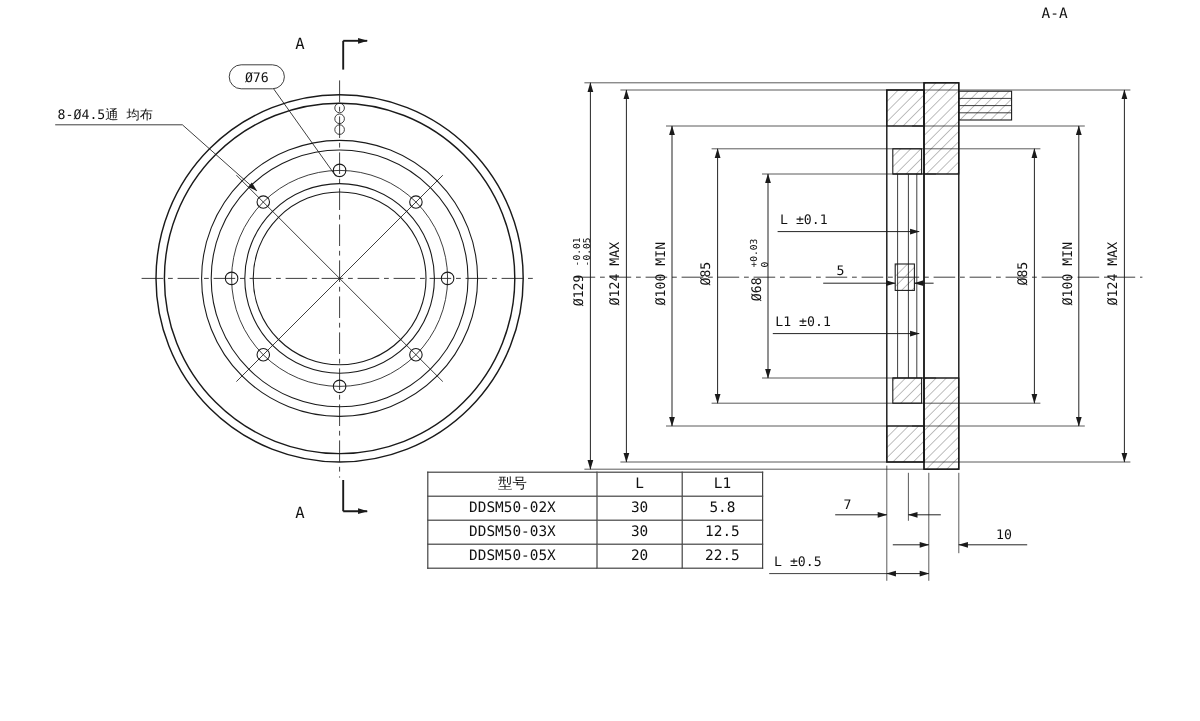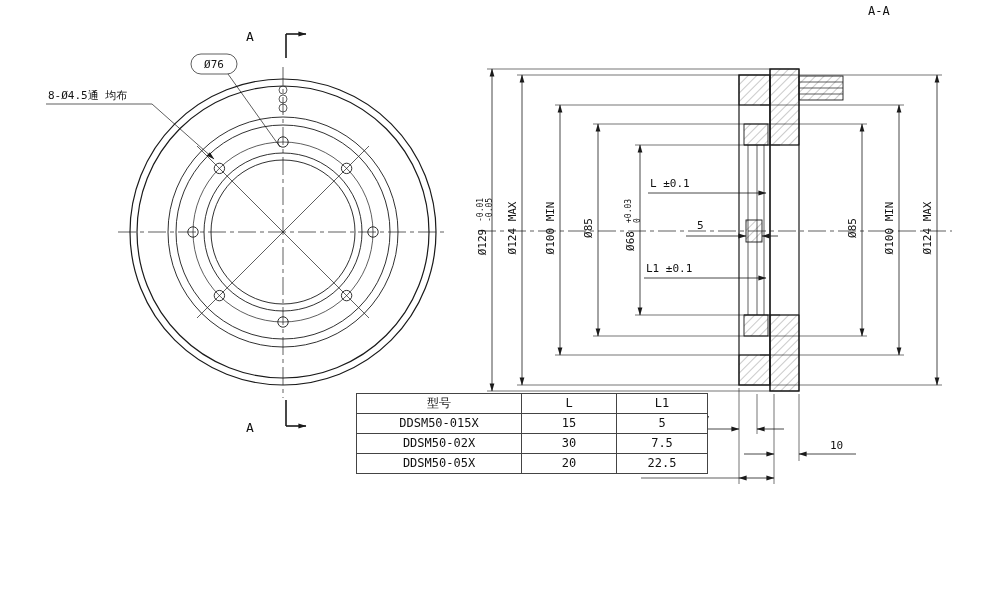--- a/index.html
+++ b/index.html
@@ -13,21 +13,21 @@
   .o{fill:none;stroke:#1a1a1a;stroke-width:1.2}
   .m{fill:none;stroke:#1a1a1a;stroke-width:0.9}
   .t{fill:none;stroke:#1a1a1a;stroke-width:0.7}
   .cl{fill:none;stroke:#1a1a1a;stroke-width:0.7;stroke-dasharray:18 4 4 4}
   .ext{fill:none;stroke:#1a1a1a;stroke-width:0.6}
   .dim{fill:none;stroke:#1a1a1a;stroke-width:0.8}
   .cut{fill:none;stroke:#1a1a1a;stroke-width:1.6}
   .hatch{fill:url(#hatch);stroke:#1a1a1a;stroke-width:0.9}
   .spec-table{position:absolute;left:356px;top:393px;border-collapse:collapse;background:#fff;font-size:12px}
   .spec-table th,.spec-table td{border:1px solid #444;font-weight:normal;text-align:center;
-    padding:1px 18px;height:17px;line-height:17px;white-space:nowrap}
+    padding:1px 6px;height:17px;line-height:17px;white-space:nowrap}
   .spec-table th:first-child,.spec-table td:first-child{width:128px}
   .spec-table th:nth-child(2),.spec-table td:nth-child(2){width:58px}
   .spec-table th:nth-child(3),.spec-table td:nth-child(3){width:54px}
 </style>
 </head>
 <body>
 
 <div id="stage">
 
 <svg id="drawing" width="1000" height="601" viewBox="0 0 1000 601" xmlns="http://www.w3.org/2000/svg">
@@ -225,28 +225,28 @@
 <table class="spec-table">
   <thead>
     <tr>
       <th>型号</th>
       <th>L</th>
       <th>L1</th>
     </tr>
   </thead>
   <tbody>
         <tr>
-          <td>DDSM50-015X</td>
-          <td>15</td>
-          <td>5</td>
+          <td>DDSM50-02X</td>
+          <td>30</td>
+          <td>5.8</td>
         </tr>
         <tr>
-          <td>DDSM50-02X</td>
+          <td>DDSM50-03X</td>
           <td>30</td>
-          <td>7.5</td>
+          <td>12.5</td>
         </tr>
         <tr>
           <td>DDSM50-05X</td>
           <td>20</td>
           <td>22.5</td>
         </tr>
       </tbody>
 </table>
 
 </div>

